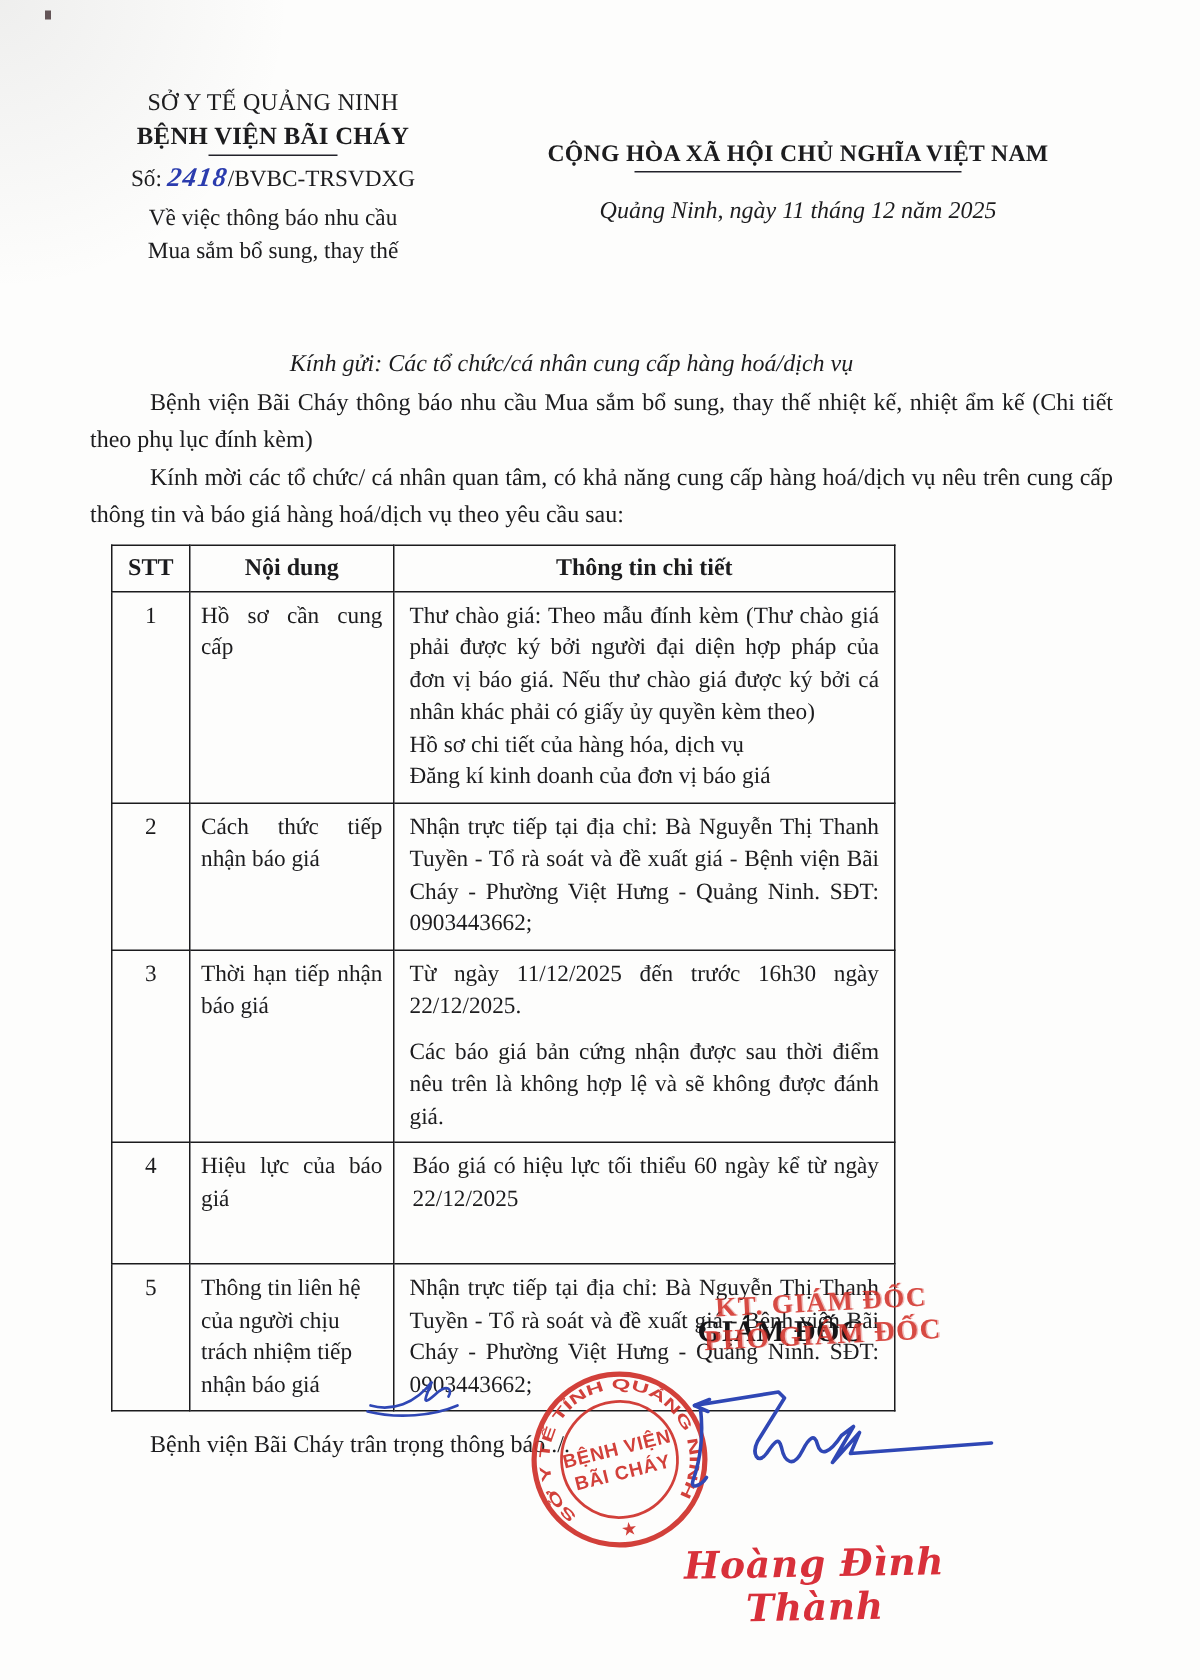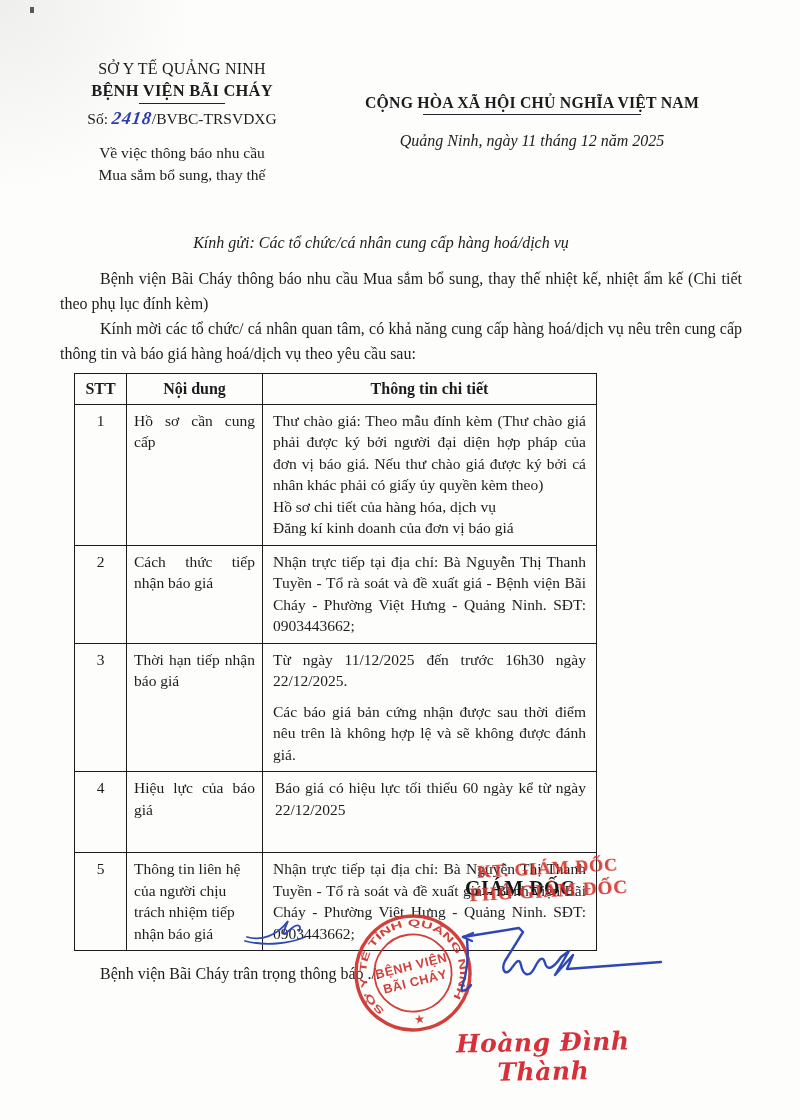--- a/index.html
+++ b/index.html
@@ -11,33 +11,33 @@
   .artifact-dot{position:absolute;left:30px;top:7px;width:4px;height:6px;background:#4a393c;opacity:.85;}
 
   
   .hdr-left{position:absolute;left:72px;top:58px;width:220px;text-align:center;line-height:22px;}
   .hl1{font-size:16px;letter-spacing:.2px;}
   .hl2{font-size:16.5px;font-weight:bold;letter-spacing:.2px;}
   .rule{border-top:1.6px solid #22222a;height:0;}
   .rule-left{width:86px;margin:1px auto 3px auto;}
   .hl3{font-size:15.5px;margin-top:1px;}
   .handwritten-no{color:#2b3cae;font-style:italic;font-weight:bold;font-size:18px;letter-spacing:1px;transform:skewX(-8deg);display:inline-block;}
-  .subject{font-size:15.5px;line-height:22px;margin-top:12px;}
+  .subject{font-size:15.5px;line-height:22px;margin-top:4px;}
 
   .hdr-right{position:absolute;left:328px;top:58px;width:408px;text-align:center;margin-top:36px;}
   .hr1{font-size:15.8px;font-weight:bold;letter-spacing:.2px;}
   .hr2{font-size:17px;font-weight:bold;margin-top:2px;}
   .rule-right{width:218px;margin:2px auto 0 auto;}
   .hr3{font-style:italic;font-size:16px;margin-top:17px;}
 
   
   .docbody{position:absolute;left:60px;top:230px;width:682px;font-size:16px;line-height:25px;}
   .kinh-gui{text-align:center;padding-right:40px;font-style:italic;}
   .para{margin:0;text-indent:40px;text-align:justify;}
-  .para1{margin-top:11px;}
+  .para1{margin-top:1px;}
 
   table.info-table{border-collapse:collapse;margin:7px 0 0 14px;width:523px;font-size:15.5px;line-height:21.5px;table-layout:fixed;}
   table.info-table,th,td{border:1.5px solid #1b1b1d;}
   th{font-size:16px;font-weight:bold;padding:4px 2px;text-align:center;}
   td{vertical-align:top;}
   .c-stt{width:47px;}
   .c-nd{width:131px;}
   td.c-stt{text-align:center;padding-top:5px;font-size:15.5px;}
   td.c-nd{padding:5px 7px;text-align:justify;}
   td.c-ct{padding:5px 10px 6px 10px;text-align:justify;}

